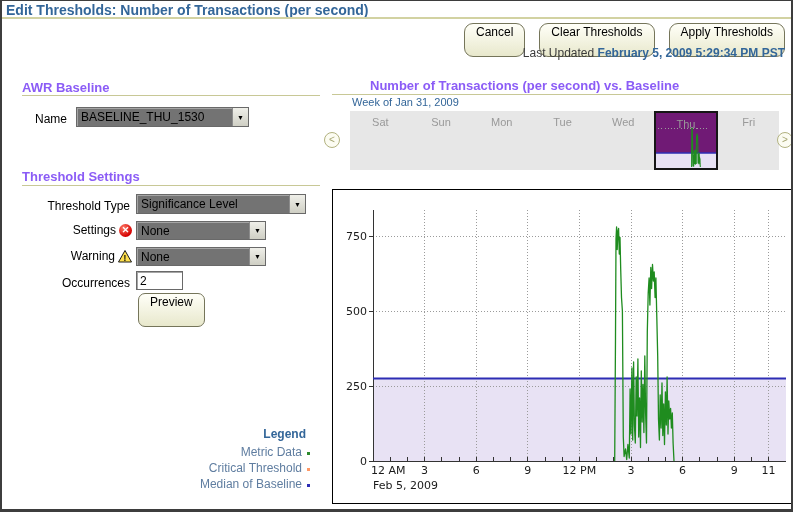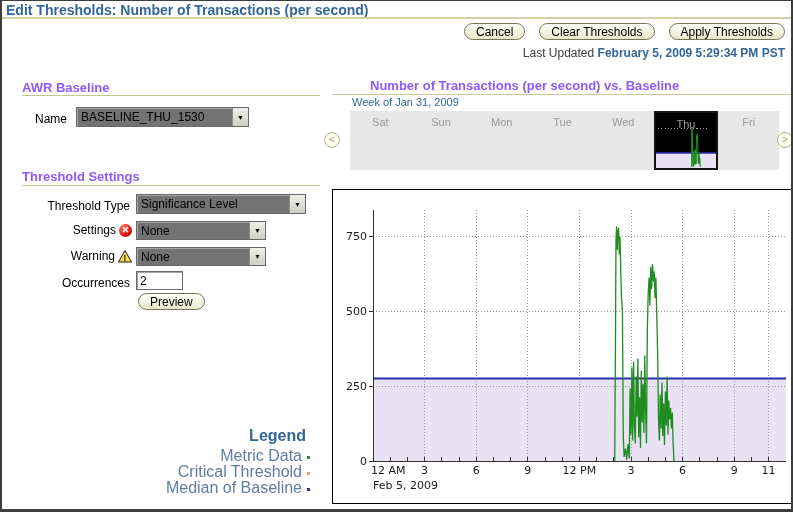--- a/index.html
+++ b/index.html
@@ -7,21 +7,21 @@
   body { font-family:"Liberation Sans", sans-serif; }
   .page { position:relative; width:793px; height:512px; background:#fff;
           border:2px solid #3d3d3d; border-top-width:1px; border-bottom-width:3px; overflow:hidden; }
 
   .page-title { position:absolute; left:4px; top:1px; font-size:14px; font-weight:bold; color:#336699; white-space:nowrap; }
   .title-rule { position:absolute; left:0; top:16px; width:100%; height:2px; background:#d2d2a2; }
 
   .toolbar { position:absolute; top:22px; right:6px; display:flex; gap:14px; }
   .btn { font-family:"Liberation Sans",sans-serif; font-size:12px; color:#000;
          background:linear-gradient(#fffff8,#e8e8cc); border:1px solid #75755a;
-         border-radius:9px; padding:1px 11px 0; white-space:nowrap; cursor:pointer; }
+         border-radius:9px; padding:1px 11px 17px; white-space:nowrap; cursor:pointer; }
   .last-updated { position:absolute; top:45px; right:6px; font-size:12px; color:#3b3b3b; white-space:nowrap; }
   .last-updated b { color:#336699; }
 
   .section-heading { position:absolute; font-size:13px; font-weight:bold; color:#8b5cf6; white-space:nowrap; }
   .rule { position:absolute; height:1px; background:#c8c896; }
 
   .form-label { position:absolute; font-size:12px; color:#000; white-space:nowrap; }
   .label-right { text-align:right; }
 
   .select { position:absolute; background:#737373; border:1px solid #696969;
@@ -33,31 +33,31 @@
   .text-input { position:absolute; border:1px solid #696969; box-shadow: inset 1px 1px 0 #a5a5a5;
                 font-family:"Liberation Sans",sans-serif; font-size:12px; padding:1px 3px; }
 
   .critical-icon { display:inline-block; width:13px; height:13px; border-radius:50%;
                    background:radial-gradient(circle at 35% 30%, #ff7a66, #d40000 70%);
                    color:#fff; font-size:9px; font-weight:bold; line-height:13px; text-align:center;
                    vertical-align:-2px; }
   .icon-row { position:absolute; display:flex; align-items:center; justify-content:flex-end; gap:3px;
               font-size:12px; color:#000; }
 
-  .legend-block { position:absolute; left:140px; top:426px; width:168px; font-size:16px; }
+  .legend-block { position:absolute; left:140px; top:426px; width:168px; font-size:12px; }
   .legend-heading { text-align:right; padding-right:4px; font-weight:bold; color:#336699; margin-bottom:3px; }
   .legend-row { display:flex; justify-content:flex-end; align-items:center; gap:5px;
                 color:#5f7da0; line-height:16px; }
   .legend-dot { width:3px; height:3px; display:inline-block; margin-top:3px; }
 
   .week-caption { position:absolute; left:350px; top:95px; font-size:11px; color:#336699; }
   .week-strip { position:absolute; left:348px; top:110px; width:429px; height:59px;
                 background:#e7e7e7; display:flex; }
   .day-cell { flex:1; text-align:center; padding-top:5px; font-size:11px; color:#999999; position:relative; }
-  .day-cell.selected { background:#000000; border:2px solid #161616; }
+  .day-cell.selected { background:#701a75; border:2px solid #161616; }
   .day-label { position:relative; z-index:2; }
   .mini-chart { position:absolute; left:0; top:0; width:100%; height:100%; z-index:1; }
   .wk-arrow { position:absolute; width:16px; height:16px; border-radius:50%;
               border:1px solid #b2b280; background:#fcfcf2; color:#a5a571;
               font-size:10px; line-height:13px; text-align:center; cursor:pointer; }
 
   .chart-box { position:absolute; left:330px; top:188px; width:461px; height:315px;
                border:1px solid #000; background:#fff; }
   .chart-box svg { display:block; }
   .grid   { stroke:#9b9b9b; stroke-width:1; stroke-dasharray:1,2; shape-rendering:crispEdges; }
@@ -118,21 +118,21 @@
     </svg>
   </div>
   <div class="select" style="left:134px; top:246px; width:130px; height:19px;">
     <span class="select-value">None</span>
     <span class="select-arrow">▼</span>
   </div>
 
   <div class="form-label label-right" style="left:0; top:275px; width:128px;">Occurrences</div>
   <input class="text-input" style="left: 134px; top: 270px; width: 47px; height: 19px;" value="2">
 
-  <button class="btn" style="position:absolute; left:136px; top:292px;">Preview</button>
+  <button class="btn" style="position:absolute; left:136px; top:292px;border-radius:7px;">Preview</button>
 
   <div class="legend-block">
     <div class="legend-heading">Legend</div>
     <div class="legend-row">
       <span>Metric Data</span>
       <span class="legend-dot" style="background: rgb(46, 139, 46);"></span>
     </div>
     <div class="legend-row">
       <span>Critical Threshold</span>
       <span class="legend-dot" style="background: rgb(255, 153, 102);"></span>

